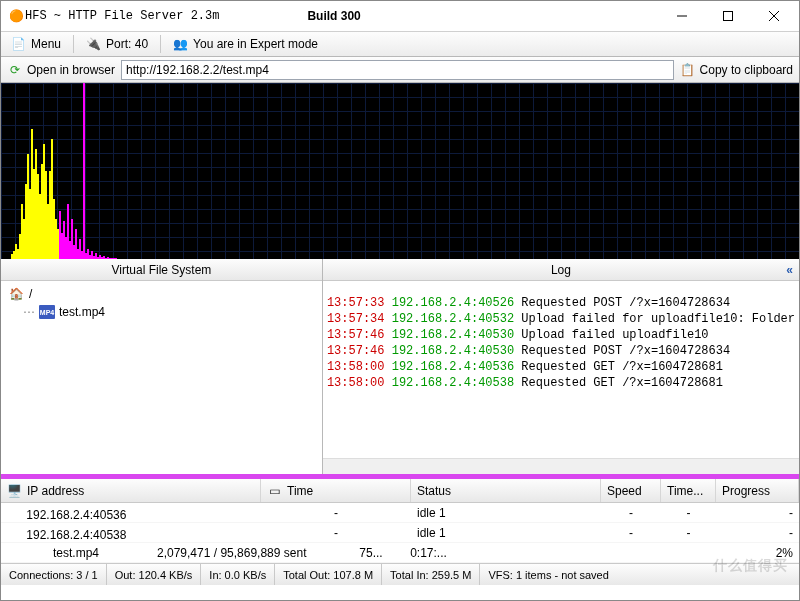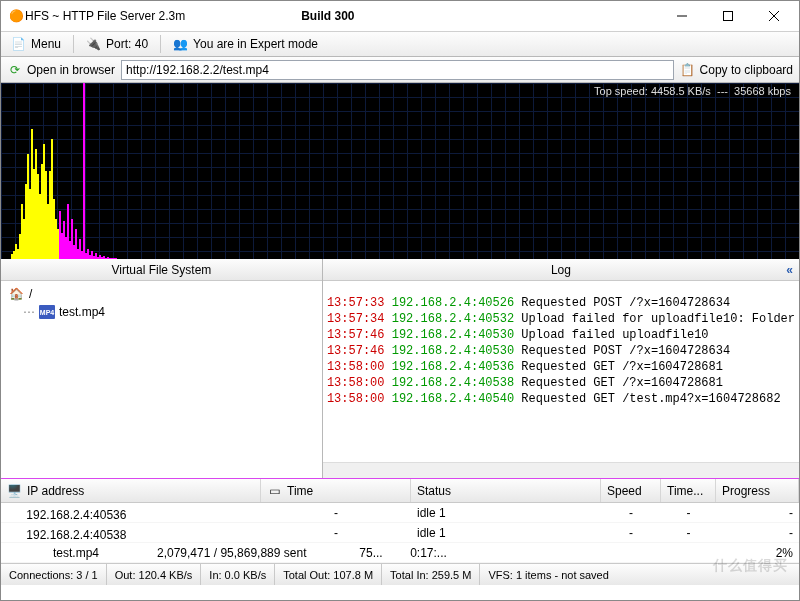--- a/index.html
+++ b/index.html
@@ -1,34 +1,34 @@
 <!DOCTYPE html>
 <html><head>
 <meta charset="utf-8">
 <style>
 * { margin: 0; padding: 0; box-sizing: border-box; }
 body { font-family: "Segoe UI", Tahoma, sans-serif; font-size: 12px; background: #fff; width: 800px; height: 601px; overflow: hidden; border: 1px solid #888; }
 .titlebar { height: 30px; display: flex; align-items: center; padding: 0 2px 0 8px; background: #fff; }
-.titlebar .title { flex: 0 0 auto; margin-right: 116px; }
+.titlebar .title { flex: 0 0 auto; margin-right: 88px; font-family: Liberation Mono, monospace; }
 .titlebar .build { flex: 1; font-weight: bold; }
 .winbtn { width: 46px; height: 30px; display: flex; align-items: center; justify-content: center; }
 .winbtn svg { width: 10px; height: 10px; }
 .toolbar { height: 26px; background: linear-gradient(#fdfdfd,#ececec); border-top: 1px solid #d0d0d0; border-bottom: 1px solid #b8b8b8; display: flex; align-items: center; padding: 0 6px; gap: 4px; }
 .toolbar .sep { width: 1px; height: 18px; background: #c9c9c9; margin: 0 4px; }
 .toolbar .btn { display: flex; align-items: center; gap: 4px; padding: 2px 4px; cursor: default; }
 .urlbar { height: 26px; background: linear-gradient(#fdfdfd,#ececec); border-bottom: 1px solid #b8b8b8; display: flex; align-items: center; padding: 2px 6px; gap: 6px; }
 .urlbar .open { display: flex; align-items: center; gap: 4px; color: #000; }
 .urlbar input { flex: 1; height: 20px; border: 1px solid #9da5b0; padding: 0 4px; font: inherit; }
 .urlbar .copy { display: flex; align-items: center; gap: 4px; }
 .graph { height: 176px; background: #000; position: relative; overflow: hidden; }
 .graph .grid { position: absolute; inset: 0; background-image: linear-gradient(#0d1a3a 1px, transparent 1px), linear-gradient(90deg, #0d1a3a 1px, transparent 1px); background-size: 14px 14px; }
 .graph .stats { position: absolute; top: 2px; right: 8px; color: #ddd; font-size: 11px; }
 .graph .bars { position: absolute; bottom: 0; left: 10px; display: flex; align-items: flex-end; height: 100%; }
 .graph .bar { width: 2px; }
-.mid { height: 220px; display: flex; border-bottom: 1px solid #d946ef; }
+.mid { height: 220px; display: flex; border-bottom: 5px solid #d946ef; }
 .mid .left { width: 393px; border-right: 1px solid #b8b8b8; display: flex; flex-direction: column; }
 .mid .right { flex: 1; display: flex; flex-direction: column; position: relative; gap: 12px; }
 .panehdr { height: 22px; background: linear-gradient(#fdfdfd,#e8e8e8); border-bottom: 1px solid #c9c9c9; display: flex; align-items: center; justify-content: center; font-size: 12px; position: relative; }
 .collapse { position: absolute; right: 6px; color: #2a5db0; font-weight: bold; cursor: default; }
 .tree { flex: 1; padding: 4px 8px; overflow: auto; background: #fff; }
 .tree .node { display: flex; align-items: center; gap: 4px; height: 18px; }
 .tree .child { margin-left: 14px; }
 .log { flex: 1; padding: 2px 4px; overflow: auto; font-family: "Courier New", monospace; font-size: 12px; line-height: 16px; white-space: nowrap; }
 .log .t { color: #c00; }
 .log .a { color: #090; }
@@ -93,25 +93,20 @@
     </div>
   <input type="text" value="http://192.168.2.2/test.mp4" style="">
   <div class="copy">
       <span class="icon">📋</span>
       <span>Copy to clipboard</span>
     </div>
 </div>
 
 <div class="graph">
   <div class="grid"></div>
-  <div class="stats">
-    <span>Top speed: 4458.5 KB/s</span>
-    &nbsp;<span>---</span>&nbsp;
-    <span>35668 kbps</span>
-  </div>
   <div class="bars" id="bars">
       <div class="bar" style="height: 5px; background: rgb(255, 255, 0);"></div>
       <div class="bar" style="height: 8px; background: rgb(255, 255, 0);"></div>
       <div class="bar" style="height: 15px; background: rgb(255, 255, 0);"></div>
       <div class="bar" style="height: 10px; background: rgb(255, 255, 0);"></div>
       <div class="bar" style="height: 25px; background: rgb(255, 255, 0);"></div>
       <div class="bar" style="height: 55px; background: rgb(255, 255, 0);"></div>
       <div class="bar" style="height: 40px; background: rgb(255, 255, 0);"></div>
       <div class="bar" style="height: 75px; background: rgb(255, 255, 0);"></div>
       <div class="bar" style="height: 105px; background: rgb(255, 255, 0);"></div>
@@ -222,21 +217,20 @@
         <span>Log</span>
         <span class="collapse">«</span>
       </div>
     <div class="log" id="log">
         <div><span class="t">13:57:33</span> <span class="a">192.168.2.4:40526</span> <span class="m">Requested POST /?x=1604728634</span></div>
         <div><span class="t">13:57:34</span> <span class="a">192.168.2.4:40532</span> <span class="m">Upload failed for uploadfile10: Folder</span></div>
         <div><span class="t">13:57:46</span> <span class="a">192.168.2.4:40530</span> <span class="m">Upload failed uploadfile10</span></div>
         <div><span class="t">13:57:46</span> <span class="a">192.168.2.4:40530</span> <span class="m">Requested POST /?x=1604728634</span></div>
         <div><span class="t">13:58:00</span> <span class="a">192.168.2.4:40536</span> <span class="m">Requested GET /?x=1604728681</span></div>
         <div><span class="t">13:58:00</span> <span class="a">192.168.2.4:40538</span> <span class="m">Requested GET /?x=1604728681</span></div>
-        <div><span class="t">13:58:00</span> <span class="a">192.168.2.4:40540</span> <span class="m">Requested GET /test.mp4?x=1604728682</span></div>
       </div>
     <div class="scroll-x"></div>
   </div>
 </div>
 
 <div class="connhdr">
   <div class="col c-ip">
       <span class="icon">🖥️</span>
       <span>IP address</span>
     </div>

